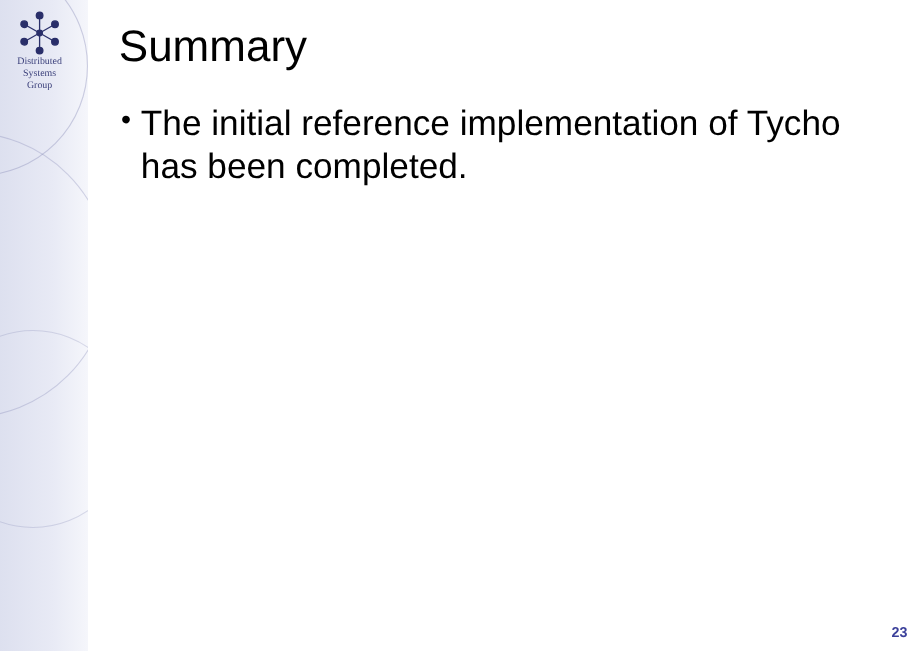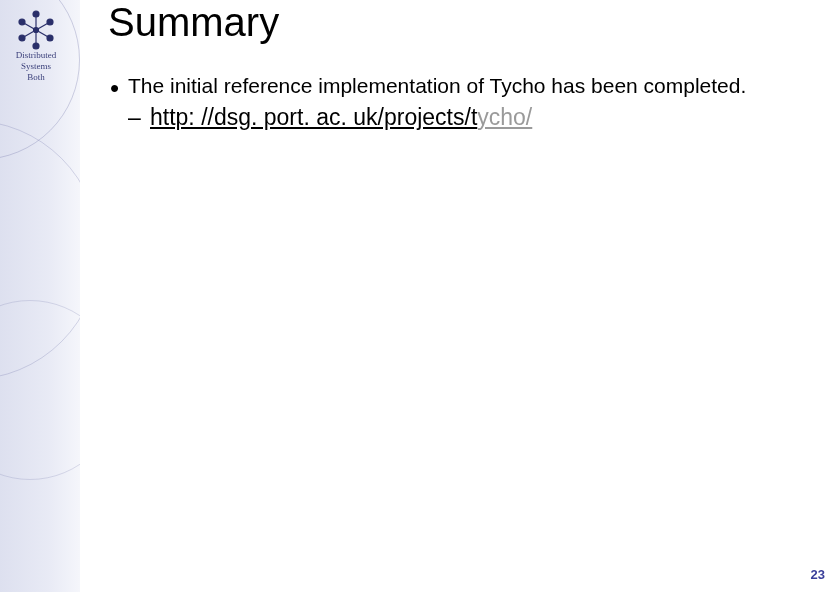--- a/index.html
+++ b/index.html
@@ -54,35 +54,35 @@
     width: 72px;
     text-align: center;
     font-size: 9px;
     line-height: 11px;
     color: #3a3f7a;
     font-family: Georgia, 'Times New Roman', serif;
   }
   .content {
     position: absolute;
     left: 100px;
-    top: 0;
+    top: 20px;
     width: 720px;
   }
   .title {
     font-size: 40px;
     font-weight: normal;
     color: #000;
     margin-bottom: 28px;
     margin-left: 8px;
   }
   .bullets {
     margin-left: 6px;
   }
   .b1 {
-    font-size: 21px;
+    font-size: 32px;
     color: #000;
     line-height: 1.22;
     margin-bottom: 2px;
     padding-left: 22px;
     position: relative;
   }
   .b1::before {
     content: "•";
     position: absolute;
     left: 4px;
@@ -143,27 +143,24 @@
         <line x1="38" y1="32" x2="24" y2="24"></line>
         <line x1="24" y1="40" x2="24" y2="24"></line>
         <line x1="10" y1="32" x2="24" y2="24"></line>
         <line x1="10" y1="16" x2="24" y2="24"></line>
       </g>
     </svg>
   </div>
   <div class="group-label">
     <span>Distributed</span><br>
     <span>Systems</span><br>
-    <span>Both</span>
+    <span>Group</span>
   </div>
 </div>
 
 <div class="content">
   <h1 class="title">Summary</h1>
   <div class="bullets">
     <div class="b1">The initial reference implementation of Tycho has been completed.</div>
-    <div class="b2">
-      <a class="link-part">http: //dsg. port. ac. uk/projects/t</a><span class="link-tail">ycho/</span>
-    </div>
   </div>
 </div>
 
 <div class="page-num">23</div>
 
 </body></html>

